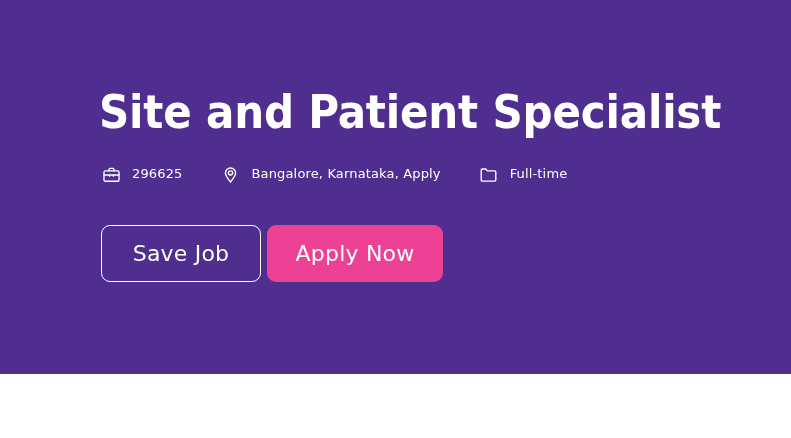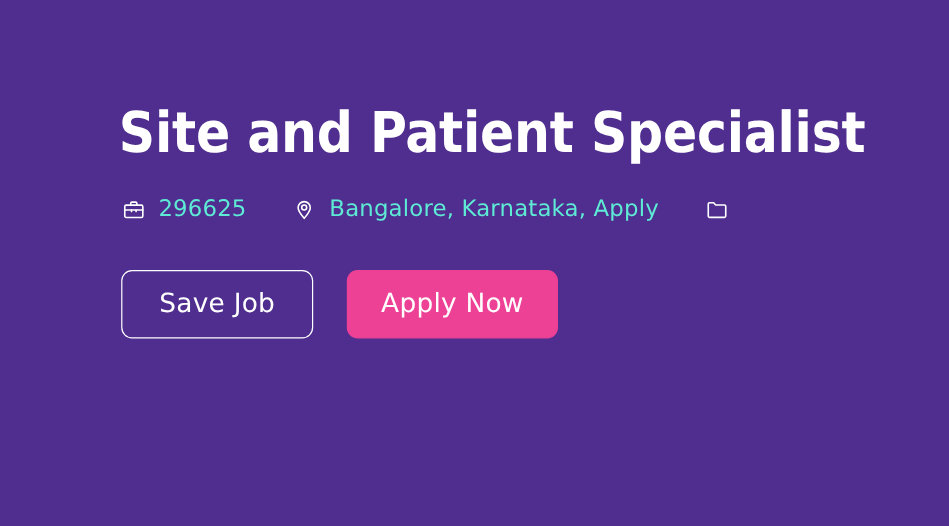--- a/index.html
+++ b/index.html
@@ -10,21 +10,21 @@
     width: 791px;
     height: 438px;
     overflow: hidden;
     font-family: "DejaVu Sans", sans-serif;
     -webkit-font-smoothing: antialiased;
   }
 
   #hero {
     position: relative;
     width: 791px;
-    height: 438px;
+    height: 374px;
     background: #4f2e8f;
     box-sizing: border-box;
   }
 
   
   #job-title {
     position: absolute;
     left: 99px;
     top: 83px;
     margin: 0;
@@ -68,24 +68,24 @@
     margin-right: 11px;
     color: #ffffff;
   }
   .meta-icon svg {
     display: block;
     width: 19px;
     height: 19px;
   }
   .meta-text {
     font-family: "DejaVu Sans", sans-serif;
-    font-size: 19px;
+    font-size: 13px;
     line-height: 24px;
     font-weight: 400;
-    color: #5eead4;
+    color: #ffffff;
     letter-spacing: 0.15px;
   }
 
   
   #action-row {
     position: absolute;
     left: 101px;
     top: 225px;
     display: flex;
     align-items: flex-start;
@@ -109,21 +109,21 @@
     -webkit-appearance: none;
     appearance: none;
   }
   #save-job-button {
     min-width: 160px;
     background: transparent;
     border: 1px solid #ffffff;
   }
   #apply-now-button {
     min-width: 176px;
-    margin-left: 28px;
+    margin-left: 6px;
     background: #ed4195;
     border: 1px solid #ed4195;
   }
 </style>
 </head>
 <body>
 
 <div id="hero">
 
   <h1 id="job-title">Site and Patient Specialist</h1>
@@ -152,20 +152,21 @@
       </span>
       <span class="meta-text">Bangalore, Karnataka, Apply</span>
     </div>
 
     <div class="meta-item">
       <span class="meta-icon">
         <svg viewBox="0 0 24 24" fill="none" stroke="currentColor" stroke-width="1.7" stroke-linecap="round" stroke-linejoin="round" aria-hidden="true">
           <path d="M2.8 19V6.4c0-.8.6-1.4 1.4-1.4h4.3l2.1 2.4h9.2c.8 0 1.4.6 1.4 1.4V19c0 .8-.6 1.4-1.4 1.4H4.2c-.8 0-1.4-.6-1.4-1.4z"></path>
         </svg>
       </span>
+      <span class="meta-text">Full-time</span>
     </div>
 
   </div>
 
   <div id="action-row">
     <button type="button" class="btn" id="save-job-button">Save Job</button>
     <button type="button" class="btn" id="apply-now-button">Apply Now</button>
   </div>
 
 </div>

